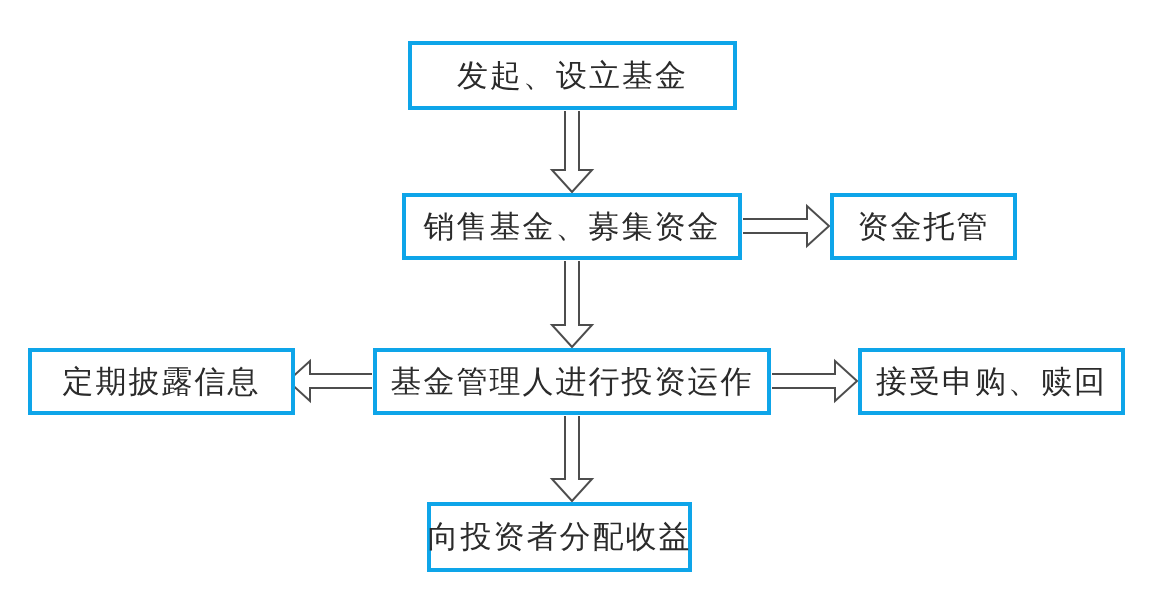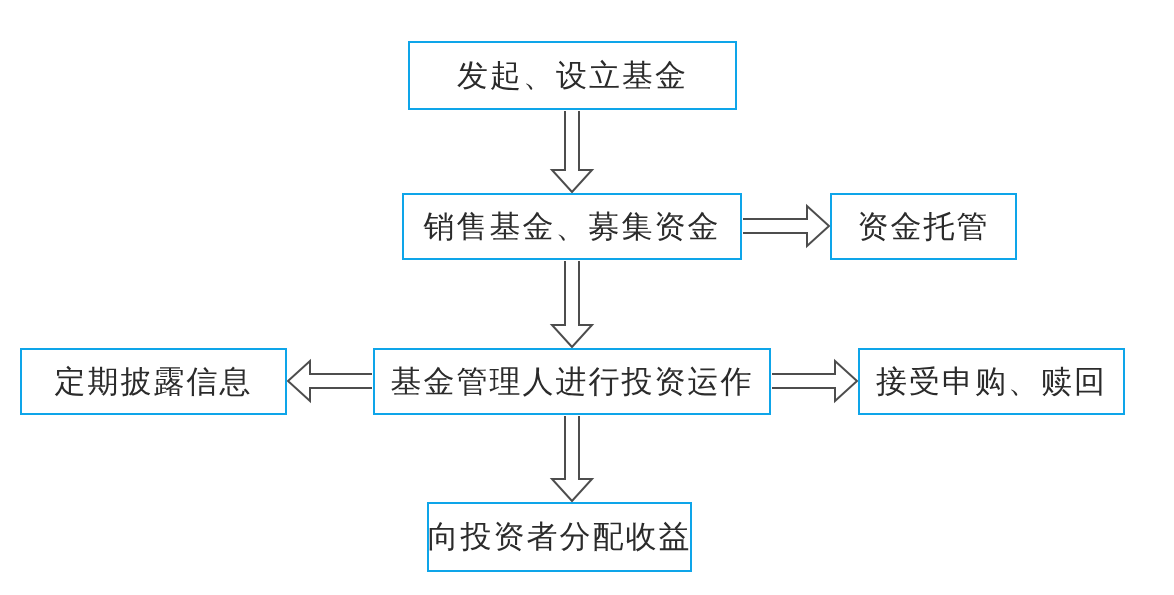--- a/index.html
+++ b/index.html
@@ -12,34 +12,34 @@
     overflow: hidden;
   }
   .arrows-layer {
     position: absolute;
     left: 0; top: 0;
     width: 1174px; height: 595px;
   }
   .node {
     position: absolute;
     box-sizing: border-box;
-    border: 2px solid #0ea5e9;
+    border: 4px solid #0ea5e9;
     background: #ffffff;
     display: flex;
     align-items: center;
     justify-content: center;
     font-size: 31px;
     color: #2b2b2b;
     letter-spacing: 2px;
     white-space: nowrap;
   }
   .node-initiate   { left: 408px; top: 41px;  width: 329px; height: 69px; }
   .node-sell       { left: 402px; top: 193px; width: 340px; height: 67px; align-items: center; }
   .node-custody    { left: 830px; top: 193px; width: 187px; height: 67px; }
-  .node-disclose   { left: 20px;  top: 348px; width: 267px; height: 67px; }
+  .node-disclose   { left: 28px;  top: 348px; width: 267px; height: 67px; }
   .node-manage     { left: 373px; top: 348px; width: 398px; height: 67px; }
   .node-redeem     { left: 858px; top: 348px; width: 267px; height: 67px; align-items: center; }
   .node-distribute { left: 427px; top: 502px; width: 265px; height: 70px; }
 </style>
 </head>
 <body>
 
 <div class="canvas">
 
   <svg class="arrows-layer" width="1174" height="595" viewBox="0 0 1174 595">

